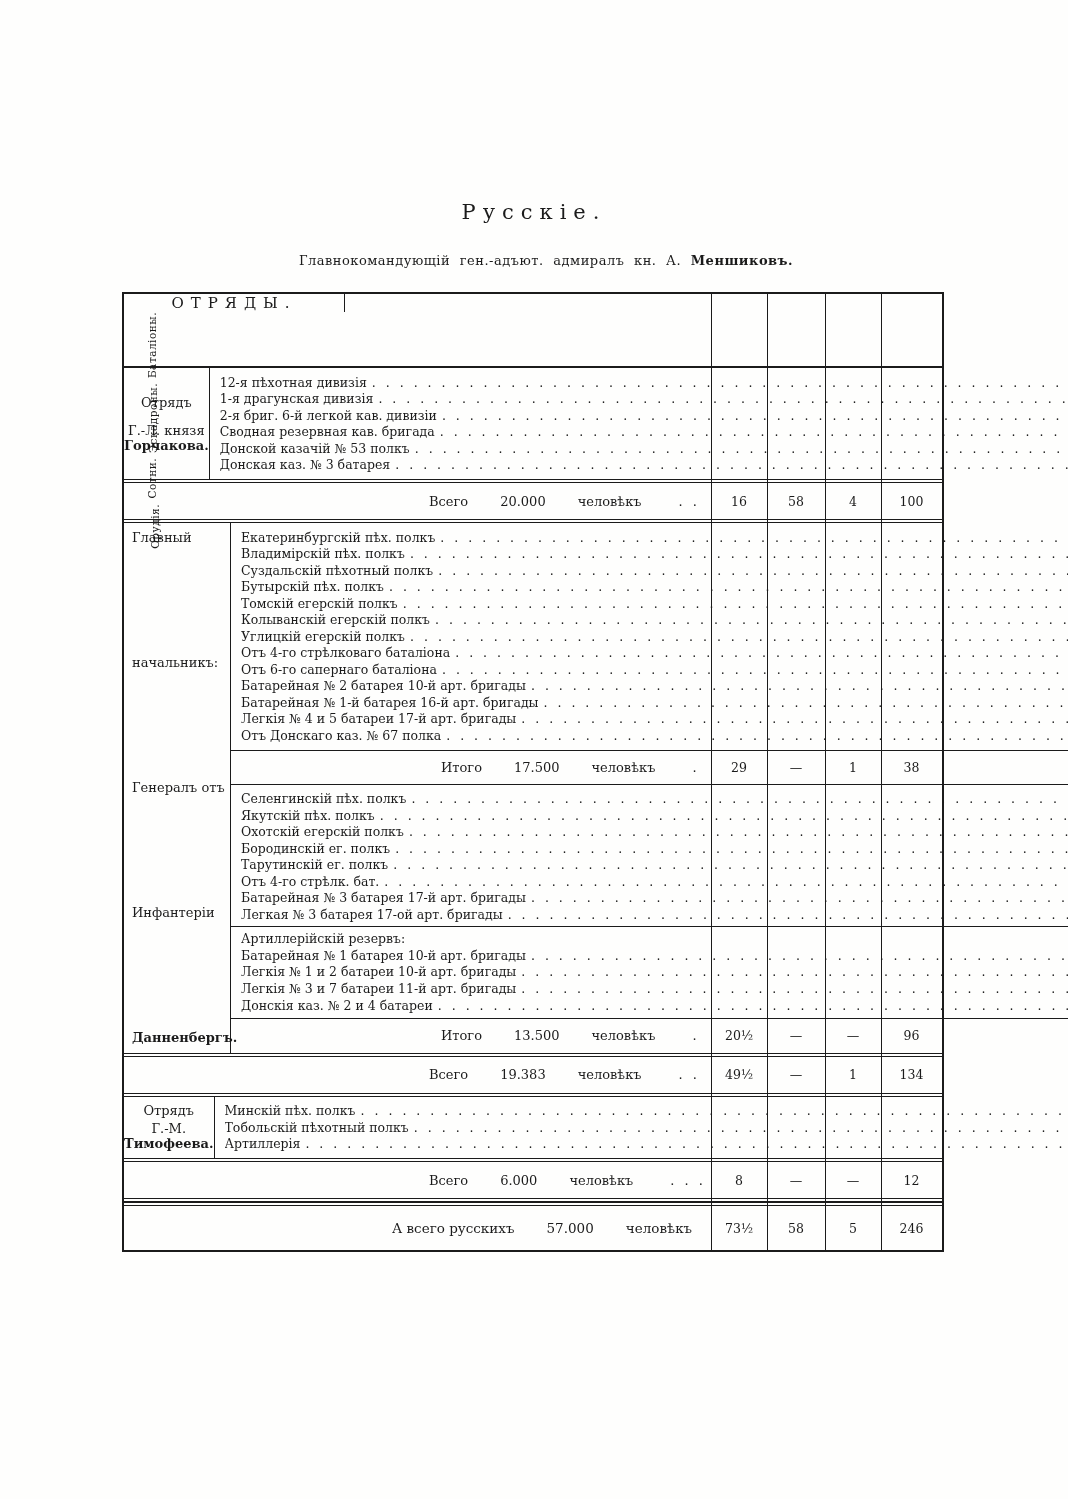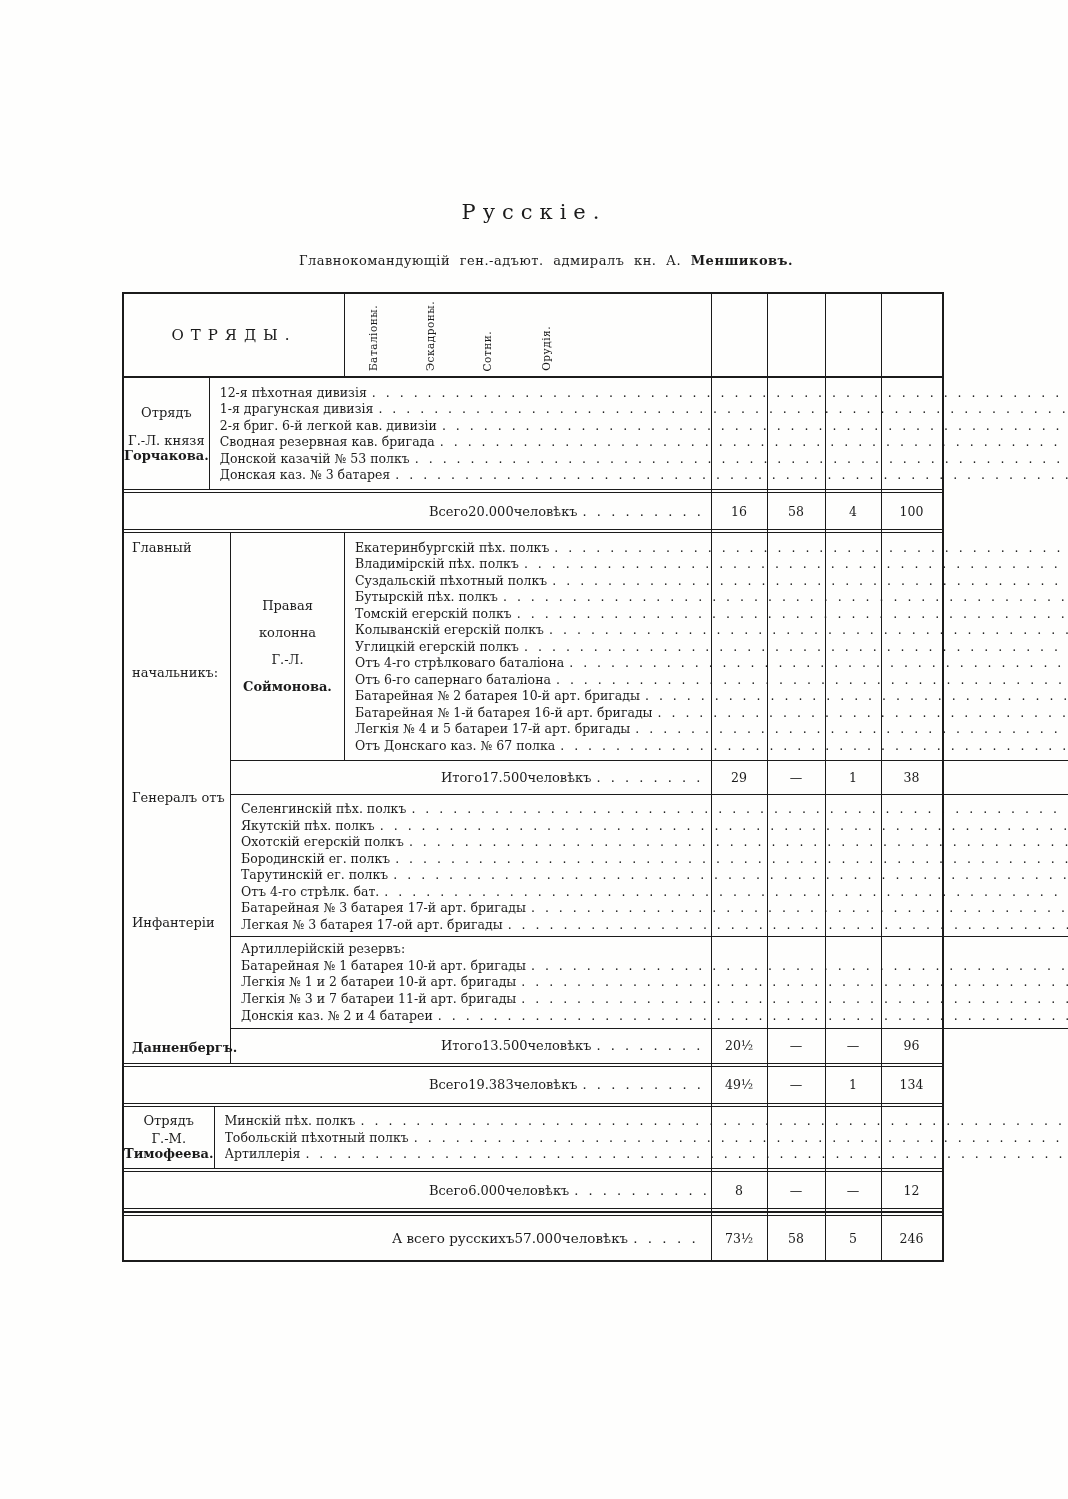--- a/index.html
+++ b/index.html
@@ -23,21 +23,21 @@
 
   .tbl {
     position: absolute; left: 122px; top: 292px; width: 822px;
     border: 2px solid #1b1b1b; background: transparent;
   }
   
   .vl { position: absolute; top: 0; bottom: 0; width: 1px; background: #1b1b1b; z-index: 4; }
   .vl1 { left: 587px; } .vl2 { left: 643px; } .vl3 { left: 701px; } .vl4 { left: 757px; }
 
   
-  .thead { display: flex; height: 84px; border-bottom: 2px solid #1b1b1b; align-items: stretch; }
+  .thead { display: flex; height: 74px; border-bottom: 2px solid #1b1b1b; align-items: stretch; flex-direction: column; }
   .h-otr { width: 221px; border-right: 1px solid #1b1b1b; display: flex; align-items: center; justify-content: center; font-size: 15px; letter-spacing: 7px; }
   .h-voy { flex: 1; display: flex; align-items: center; justify-content: center; font-size: 15px; letter-spacing: 7px; }
   .h-num { display: flex; align-items: flex-end; justify-content: center; padding-bottom: 5px; }
   .rot { writing-mode: vertical-rl; transform: rotate(180deg); font-size: 10.5px; letter-spacing: 0.5px; white-space: nowrap; }
 
   .n1 { width: 56px; } .n2 { width: 58px; } .n3 { width: 56px; } .n4 { width: 61px; }
 
   
   .sec { display: flex; align-items: stretch; }
   .otr { width: 221px; border-right: 1px solid #1b1b1b; display: flex; flex-direction: column; justify-content: center; align-items: center; font-size: 13px; text-align: center; }
@@ -62,21 +62,21 @@
   .lline { display: flex; align-items: center; overflow: hidden; width: 100%; height: 16px; }
   .t { white-space: nowrap; }
   .leader { flex: 1; min-width: 0; overflow: hidden; white-space: nowrap; letter-spacing: 3px; margin: 0 4px 0 5px; }
   .row .num, .trow .num { display: flex; align-items: center; justify-content: center; font-size: 12.5px; }
 
   .hhdr { height: 17px; }
   .artblock { border-top: 1px solid #1b1b1b; padding: 3px 0 4px 0; }
 
   
   .trow { display: flex; align-items: stretch; font-size: 13px; }
-  .tlbl { display: flex; align-items: center; overflow: hidden; min-width: 0; }
+  .tlbl { display: flex; align-items: center; overflow: hidden; min-width: 0; gap: 32px; }
   .tlbl b { font-weight: normal; white-space: nowrap; }
   .tlbl span { white-space: nowrap; }
   .total { height: 44px; border-top: 4px double #1b1b1b; border-bottom: 4px double #1b1b1b; }
   .tl-main { width: 587px; padding-left: 305px; }
   .subtotal { height: 35px; }
   .st1 { border-top: 1px solid #1b1b1b; border-bottom: 1px solid #1b1b1b; }
   .st2 { border-top: 1px solid #1b1b1b; }
   .tl-sub { width: 480px; padding-left: 210px; }
   .grand { height: 48px; border-top: 4px double #1b1b1b; font-size: 13.5px; }
   .tl-grand { width: 587px; padding-left: 268px; }
@@ -183,25 +183,20 @@
     <div class="otr-o">
         <div class="otr-line">Главный</div>
         <div class="otr-line">начальникъ:</div>
         <div class="otr-line">Генералъ отъ</div>
         <div class="otr-line">Инфантеріи</div>
         <div class="otr-line"><span></span><b>Данненбергъ.</b></div>
       </div>
     <div class="inner">
 
       <div class="subsec">
-        <div class="otr-i">
-            <div class="otr-line">Правая</div>
-            <div class="otr-line">колонна</div>
-            <div class="otr-line"><span>Г.-Л. </span><b>Соймонова.</b></div>
-          </div>
         <div class="rows pad">
             <div class="row">
               <div class="lbl">
                 <div class="lline">
                   <span class="t">Екатеринбургскій пѣх. полкъ</span>
                   <span class="leader">. . . . . . . . . . . . . . . . . . . . . . . . . . . . . . . . . . . . . . . . . . . . . . . . . . . . . . . . . . . . . . . . . . . . . . . . . . . . . . . . . . . . . . . . . . </span>
                 </div>
               </div>
             </div>
             <div class="row">

